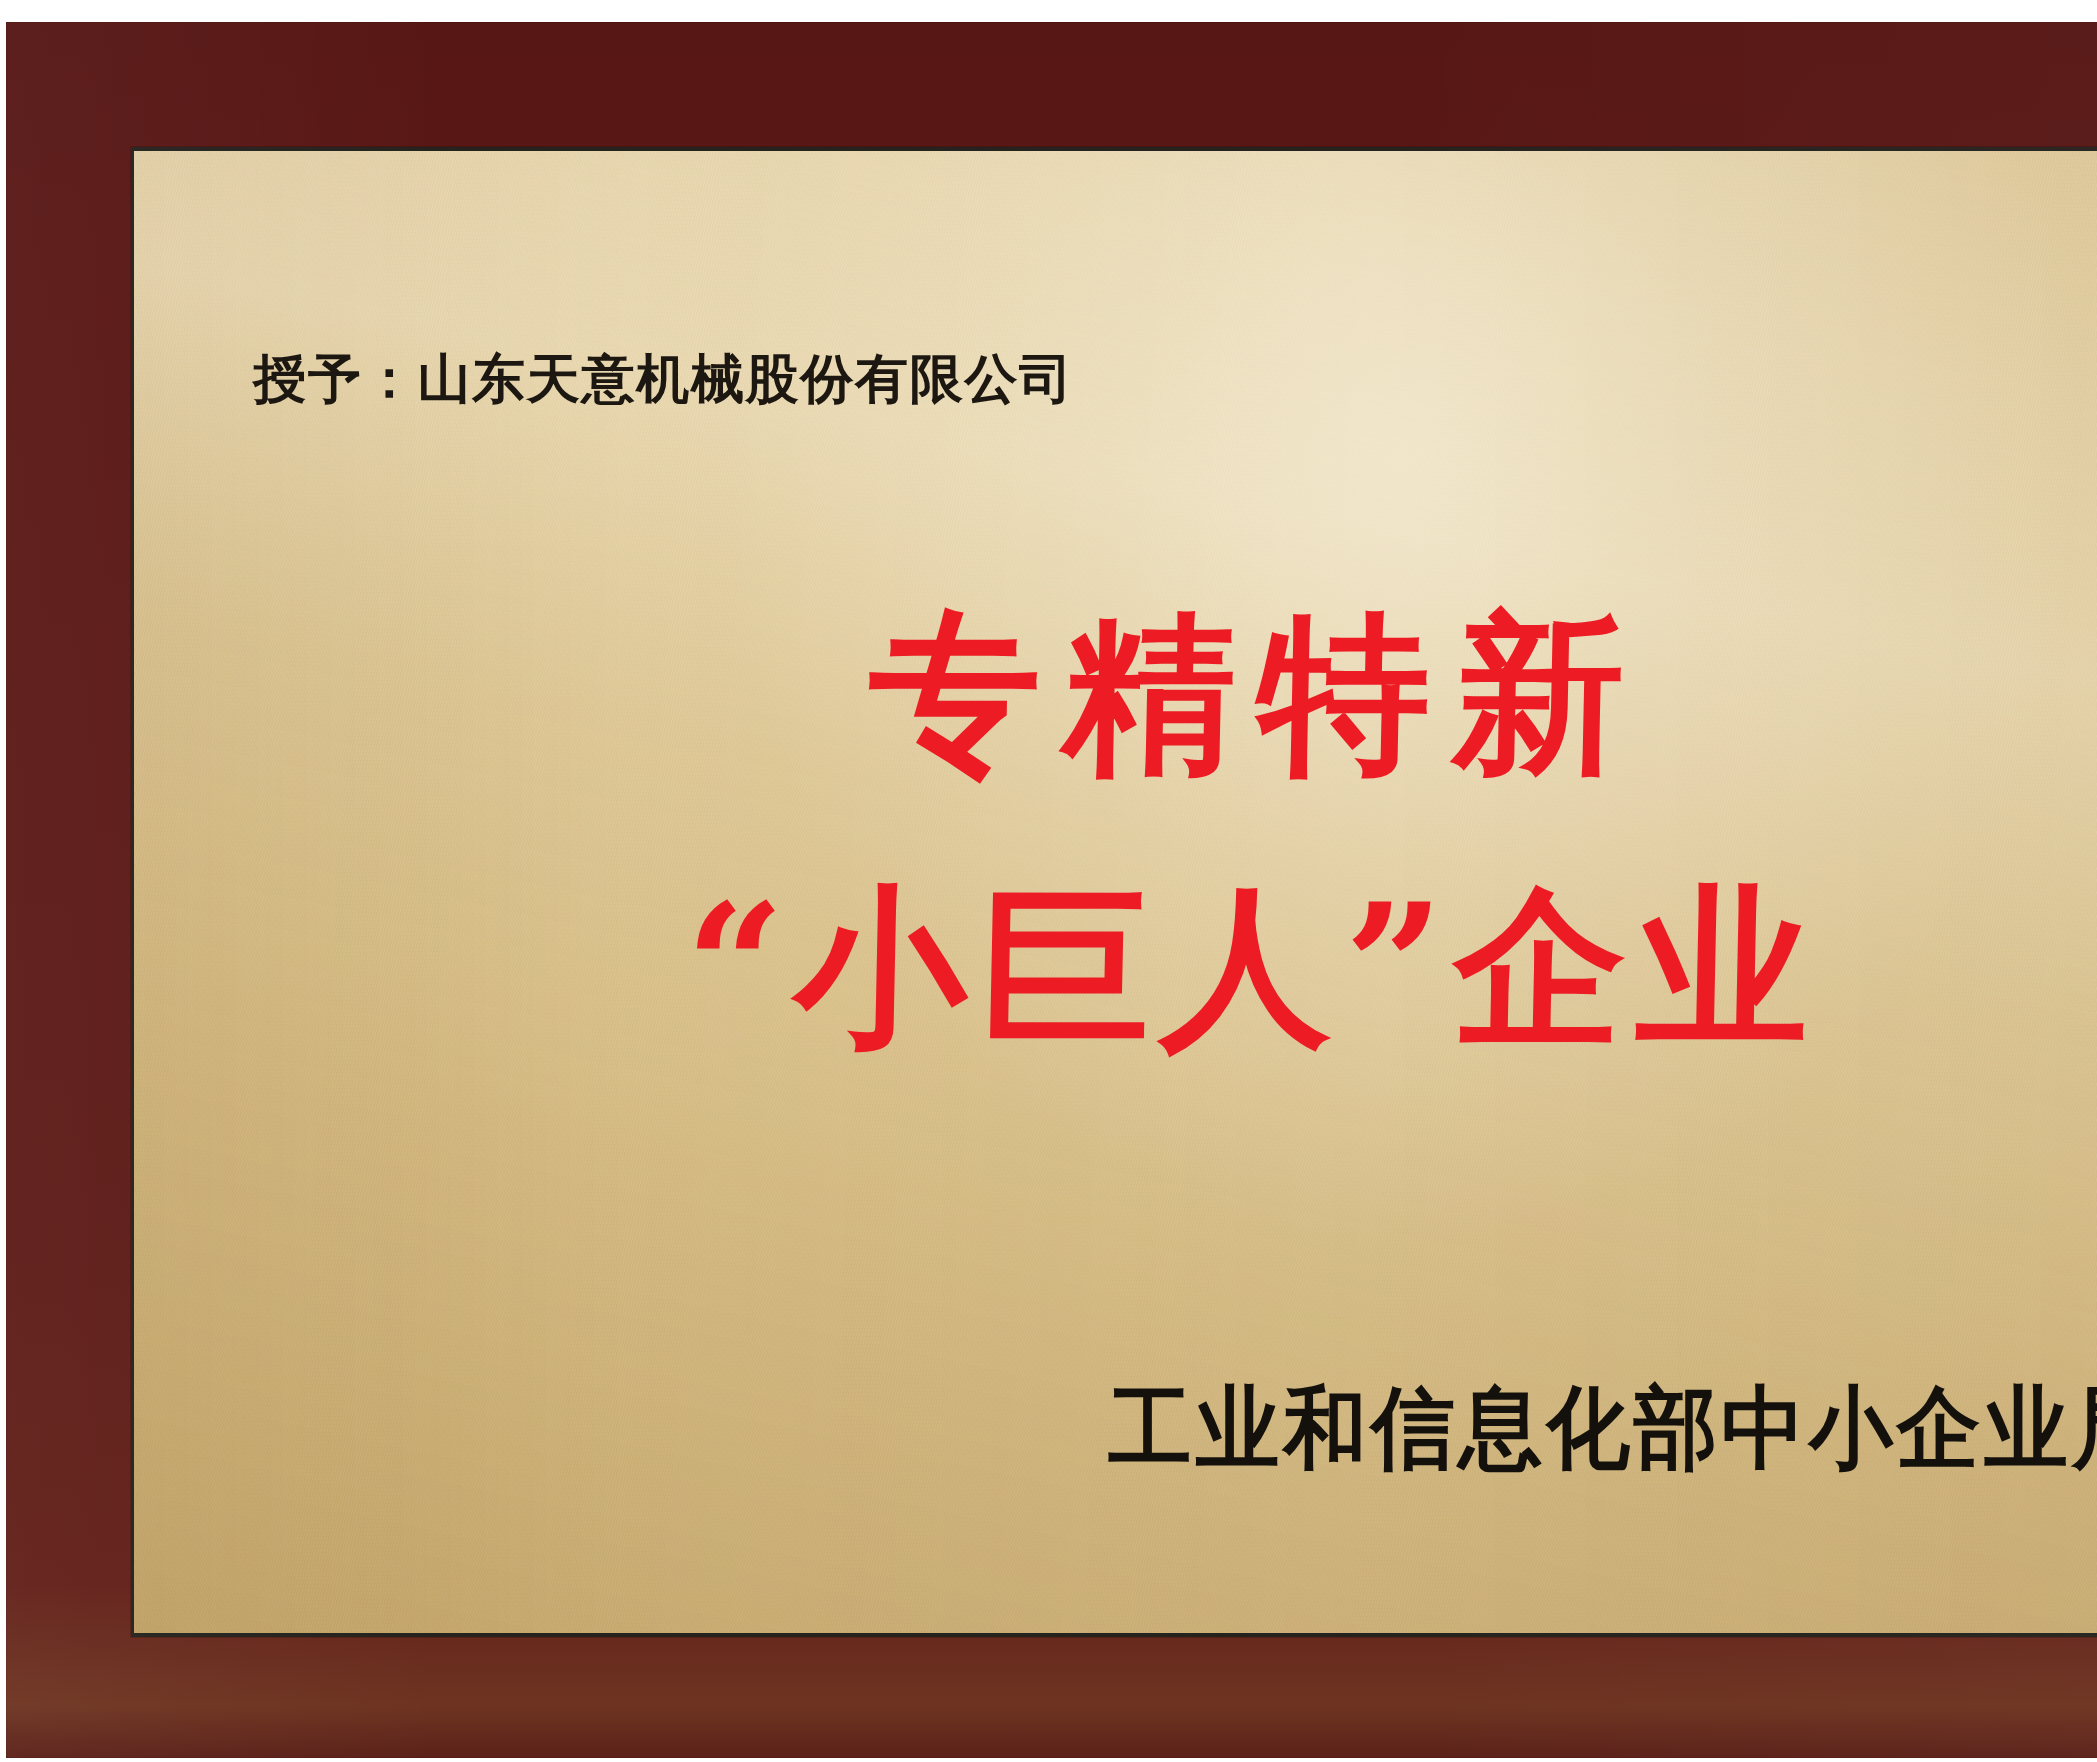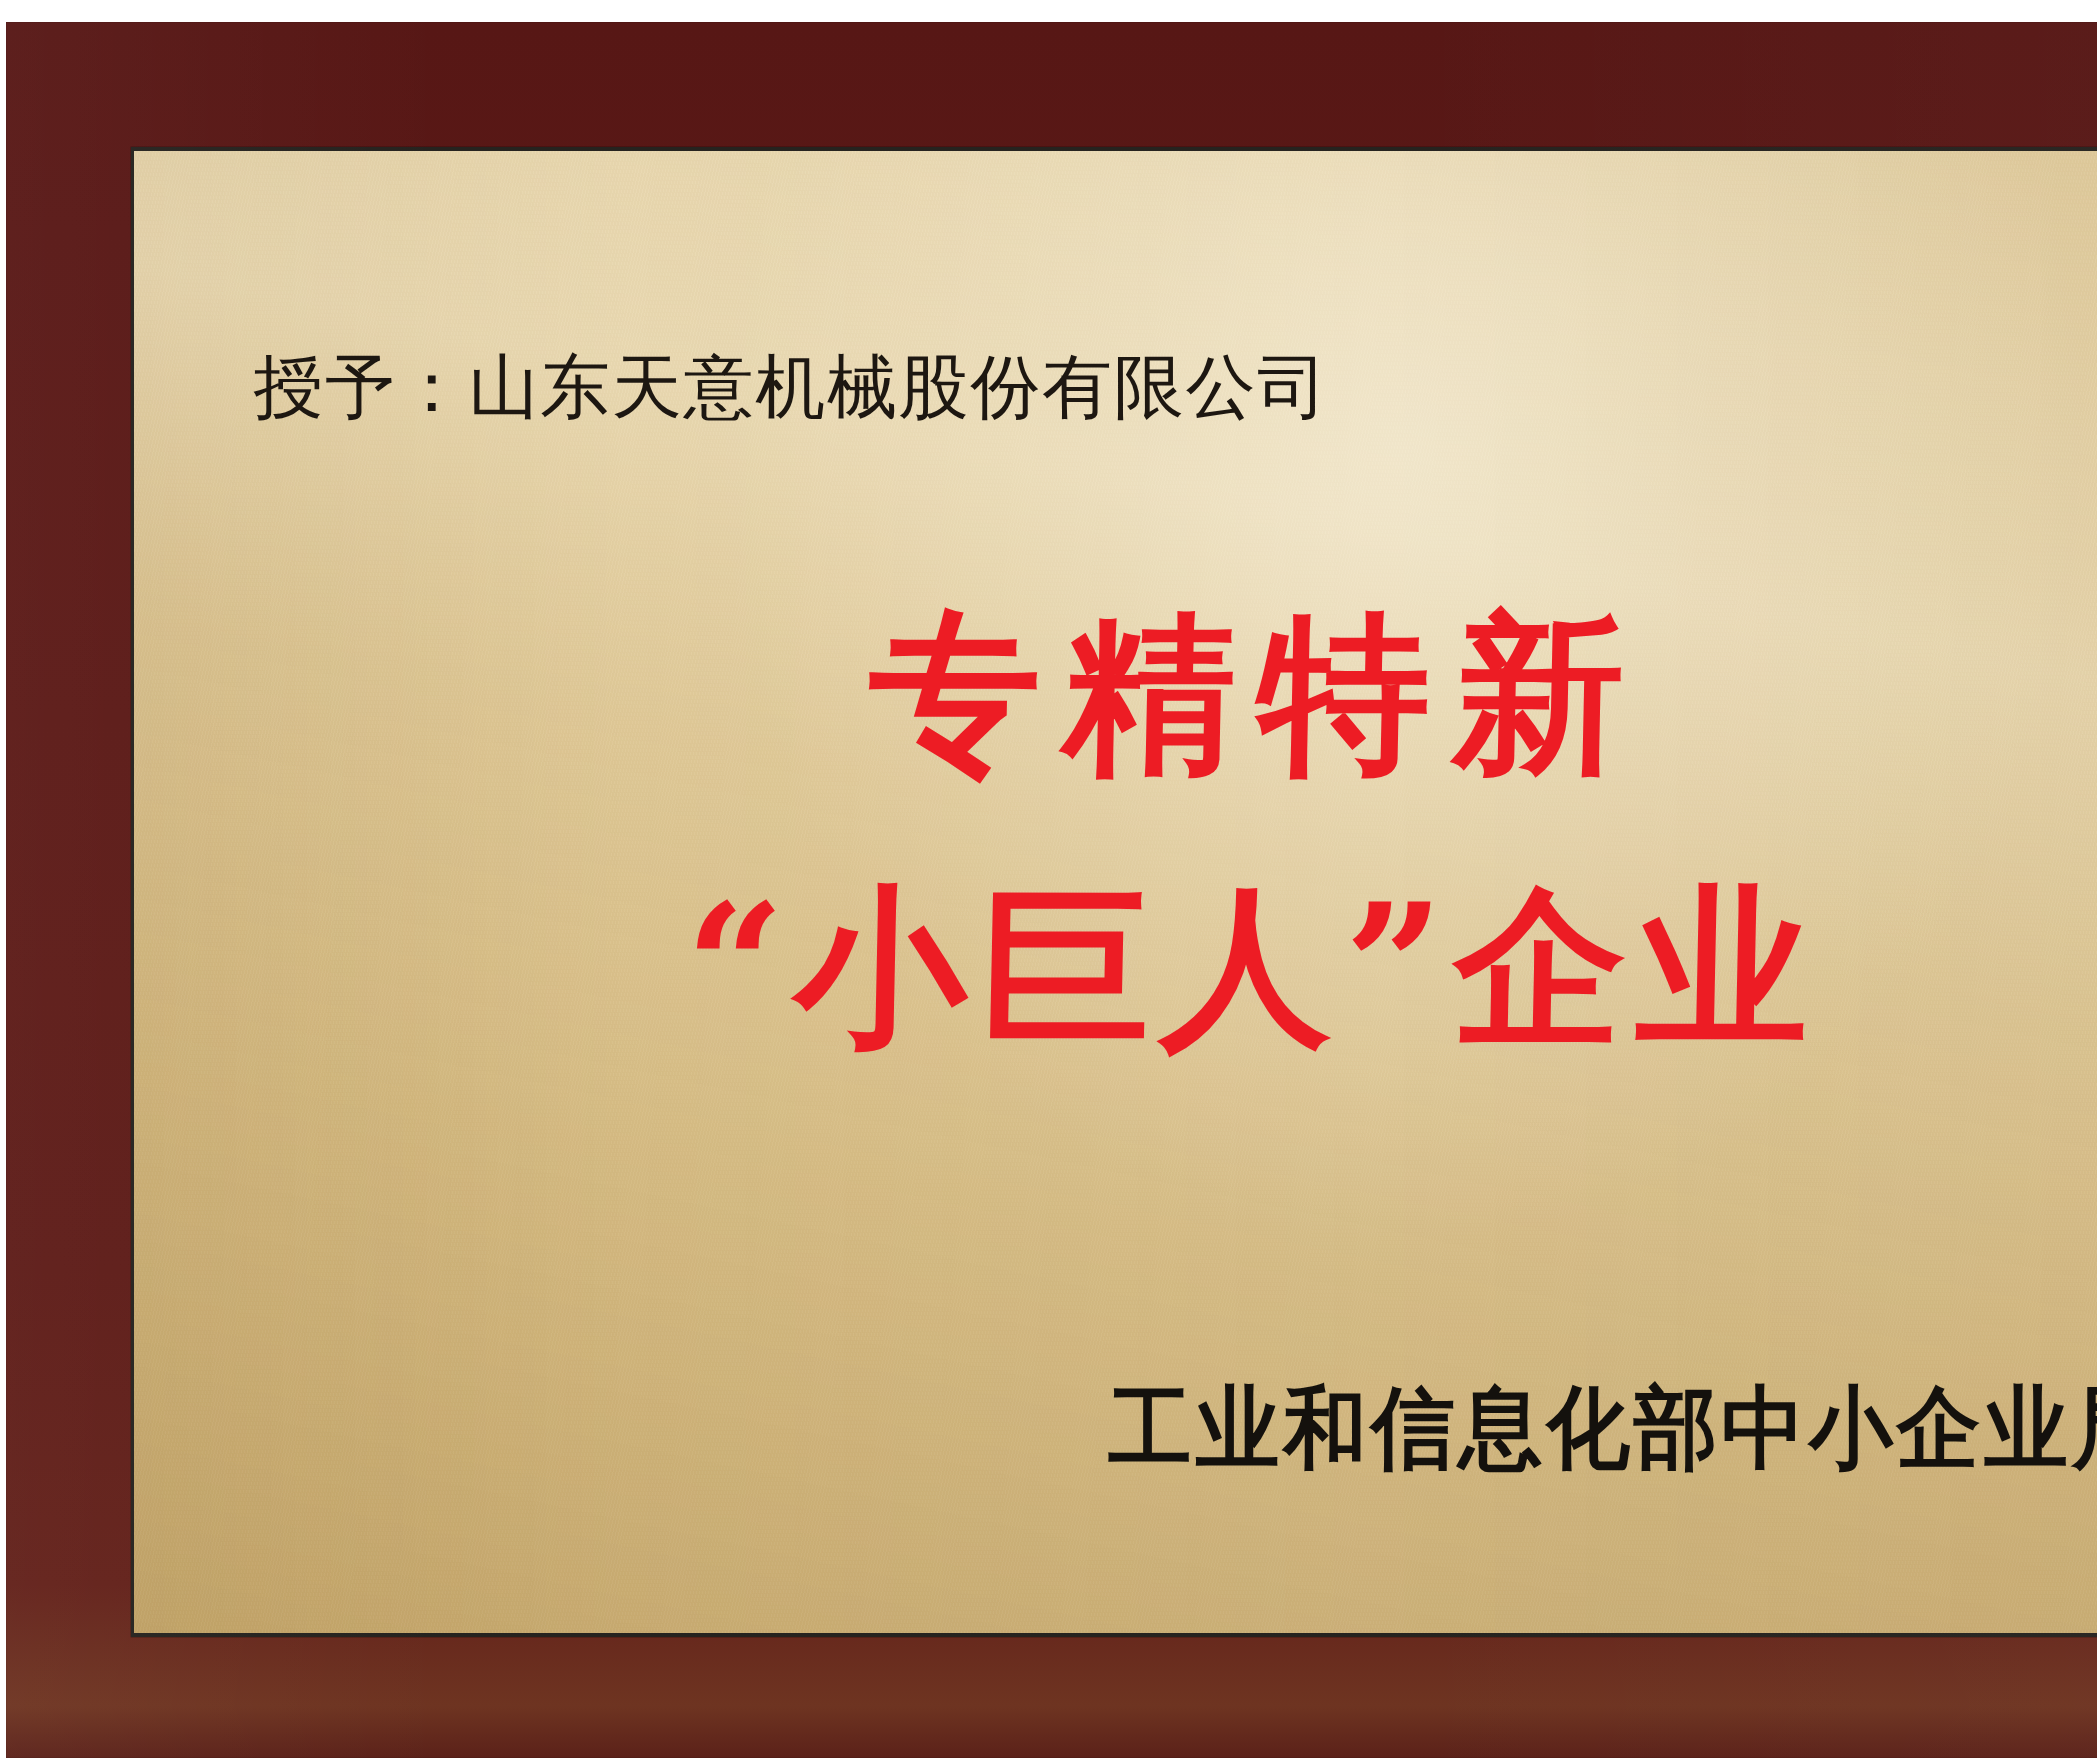--- a/index.html
+++ b/index.html
@@ -131,23 +131,23 @@
     position: absolute;
     inset: 0;
     z-index: 5;
   }
 
   .awardee-line {
     position: absolute;
     left: 119px;
     top: 201px;
     font-family: "DejaVu Sans", "Liberation Sans", sans-serif;
-    font-size: 70px;
+    font-size: 53px;
     line-height: 1.0;
-    font-weight: 400;
+    font-weight: 700;
     letter-spacing: 1.7px;
     color: #1D1711;
     white-space: nowrap;
   }
 
   .headline-1,
   .headline-2 {
     position: absolute;
     color: #ED1C24;
     white-space: nowrap;

